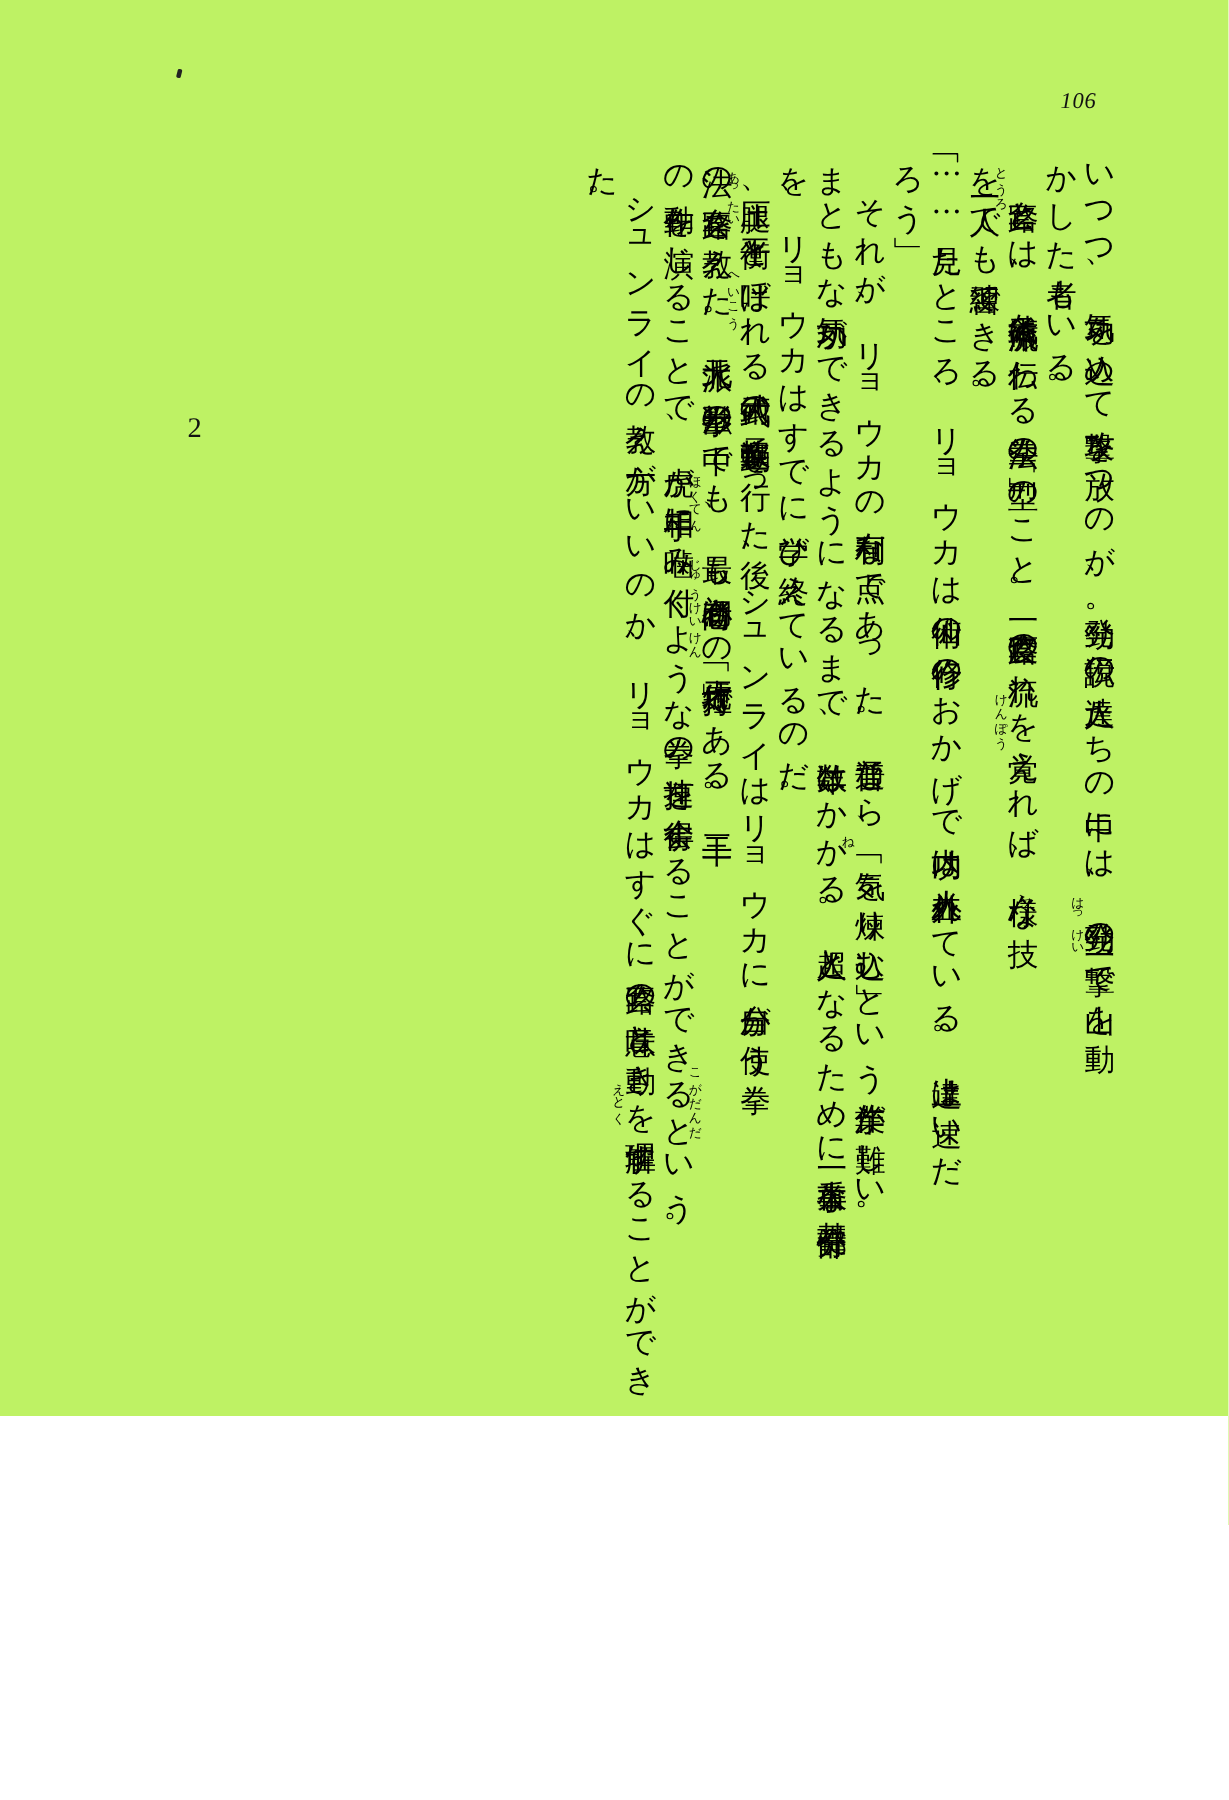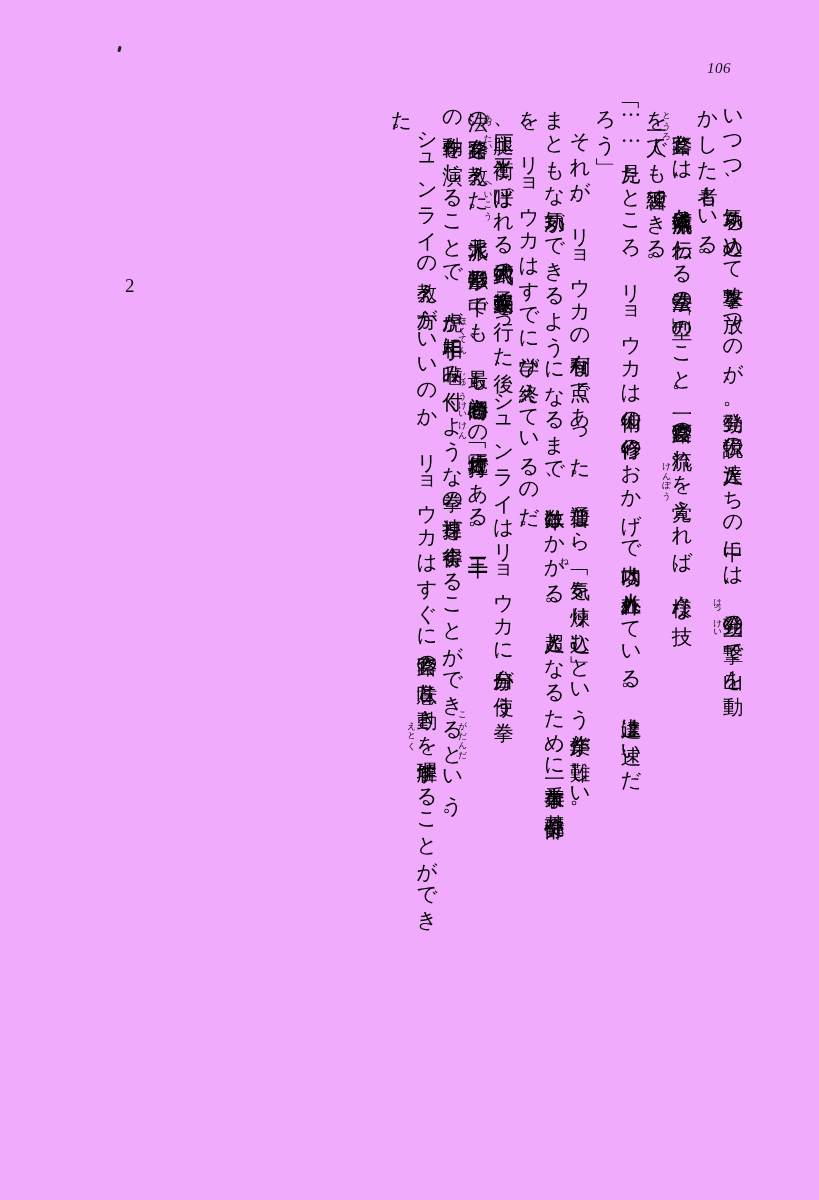--- a/index.html
+++ b/index.html
@@ -3,22 +3,22 @@
 <meta charset="utf-8">
 <style>
   html, body {
     margin: 0;
     padding: 0;
     background: #ffffff;
   }
   .page {
     position: relative;
     width: 819px;
-    height: 1200px;
-    background: #f0abfc;
+    height: 944px;
+    background: #bef264;
     overflow: hidden;
     font-family: "DejaVu Serif", "Liberation Serif", serif;
     color: #000000;
   }
   .page-number {
     position: absolute;
     top: 60px;
     right: 88px;
     font-size: 15px;
     font-style: italic;

